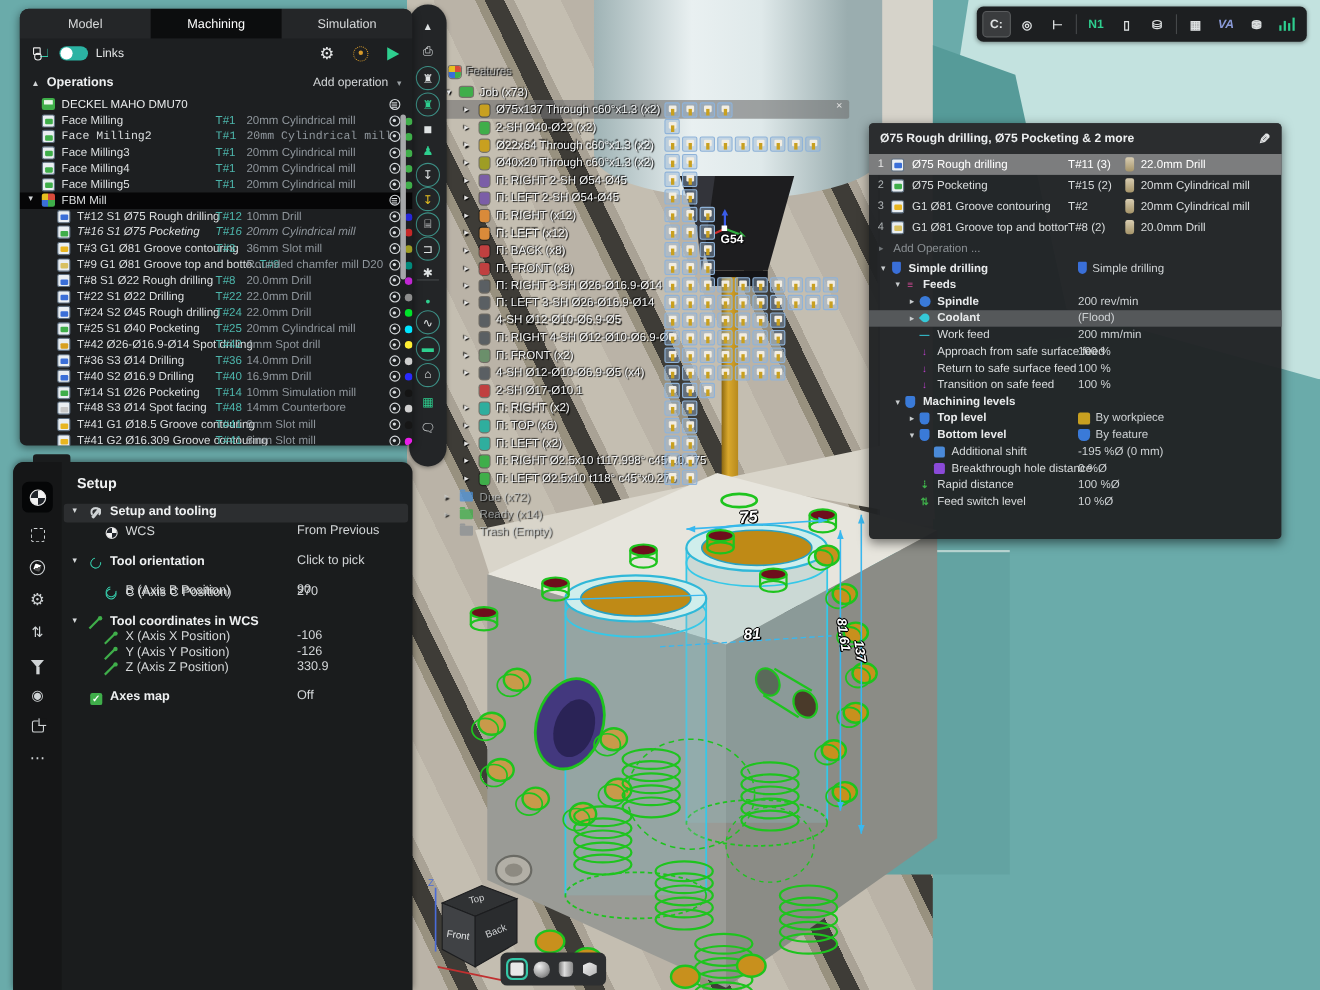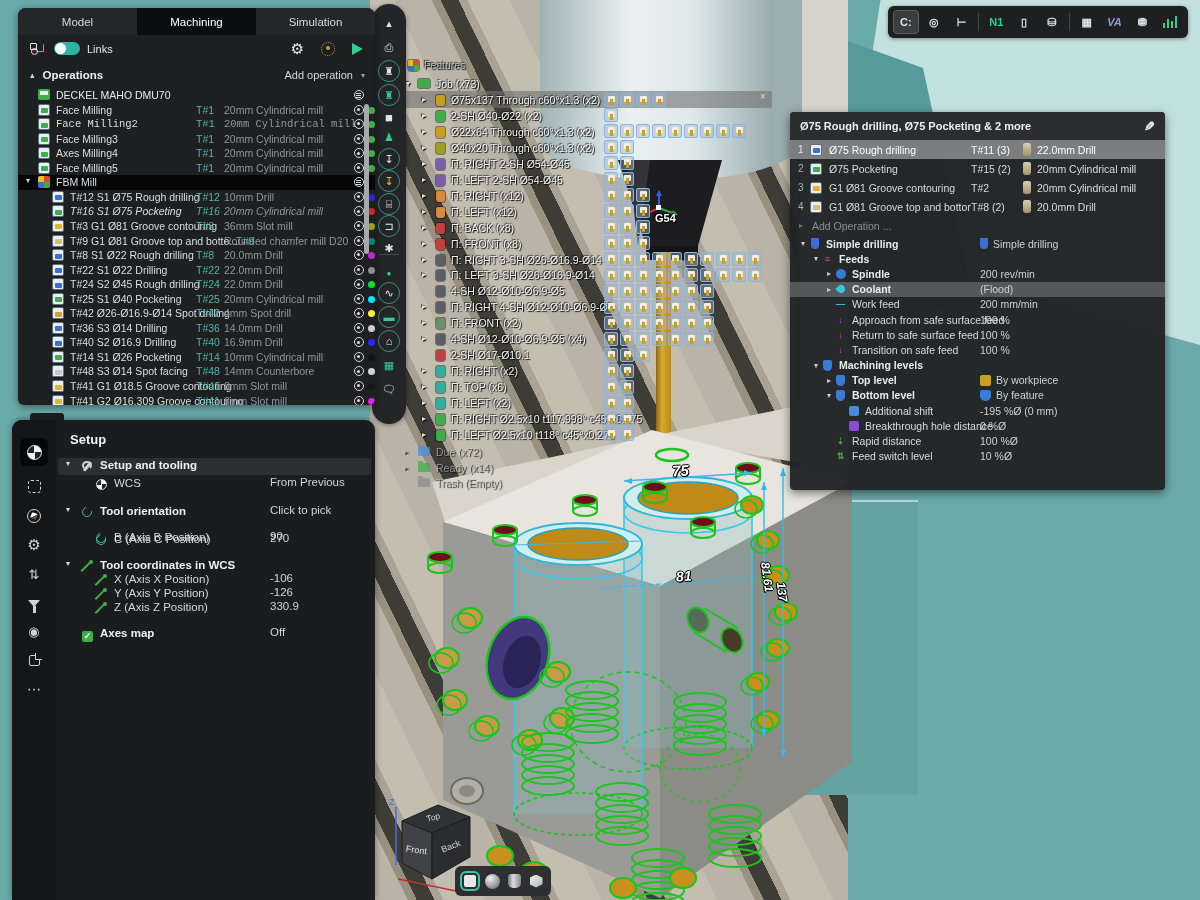--- a/index.html
+++ b/index.html
@@ -721,21 +721,21 @@
         <div class="orow" style="top: 43.65px; padding-left: 16px;">
           <span class="oc oicon" style="left: 20px; --c: #3fae4a;"></span>
           <span class="oc" style="left: 38px;">Face Milling3</span>
           <span class="oc tnum" style="left: 178px;">T#1</span>
           <span class="oc tdesc" style="left: 206px;">20mm Cylindrical mill</span>
           <span class="oc eye" style="left: 336px; top: 2px;"></span>
           <span class="oc dot" style="left: 350px; top: 4px; background: rgb(63, 174, 74);"></span>
         </div>
         <div class="orow" style="top: 58.2px;">
           <span class="oc oicon" style="left: 20px; --c: #3fae4a;"></span>
-          <span class="oc" style="left: 38px;">Axes Milling4</span>
+          <span class="oc" style="left: 38px;">Face Milling4</span>
           <span class="oc tnum" style="left: 178px;">T#1</span>
           <span class="oc tdesc" style="left: 206px;">20mm Cylindrical mill</span>
           <span class="oc eye" style="left: 336px; top: 2px;"></span>
           <span class="oc dot" style="left: 350px; top: 4px; background: rgb(63, 174, 74);"></span>
         </div>
         <div class="orow" style="top: 72.75px;">
           <span class="oc oicon" style="left: 20px; --c: #3fae4a;"></span>
           <span class="oc" style="left: 38px;">Face Milling5</span>
           <span class="oc tnum" style="left: 178px;">T#1</span>
           <span class="oc tdesc" style="left: 206px;">20mm Cylindrical mill</span>
@@ -833,21 +833,21 @@
           <span class="oc" style="left: 52px;">T#40 S2 Ø16.9 Drilling</span>
           <span class="oc tnum" style="left: 178px;">T#40</span>
           <span class="oc tdesc" style="left: 206px;">16.9mm Drill</span>
           <span class="oc eye" style="left: 336px; top: 2px;"></span>
           <span class="oc dot" style="left: 350px; top: 4px; background: rgb(41, 41, 255);"></span>
         </div>
         <div class="orow" style="top: 261.9px;">
           <span class="oc oicon" style="left: 34px; --c: #3fae4a;"></span>
           <span class="oc" style="left: 52px;">T#14 S1 Ø26 Pocketing</span>
           <span class="oc tnum" style="left: 178px;">T#14</span>
-          <span class="oc tdesc" style="left: 206px;">10mm Cylindrical mill</span>
+          <span class="oc tdesc" style="left: 206px;">10mm Simulation mill</span>
           <span class="oc eye" style="left: 336px; top: 2px;"></span>
           <span class="oc dot" style="left: 350px; top: 4px; background: rgb(20, 20, 20);"></span>
         </div>
         <div class="orow" style="top: 276.45px;">
           <span class="oc oicon" style="left: 34px; --c: #c8c8c8;"></span>
           <span class="oc" style="left: 52px;">T#48 S3 Ø14 Spot facing</span>
           <span class="oc tnum" style="left: 178px;">T#48</span>
           <span class="oc tdesc" style="left: 206px;">14mm Counterbore</span>
           <span class="oc eye" style="left: 336px; top: 2px;"></span>
           <span class="oc dot" style="left: 350px; top: 4px; background: rgb(208, 208, 208);"></span>

